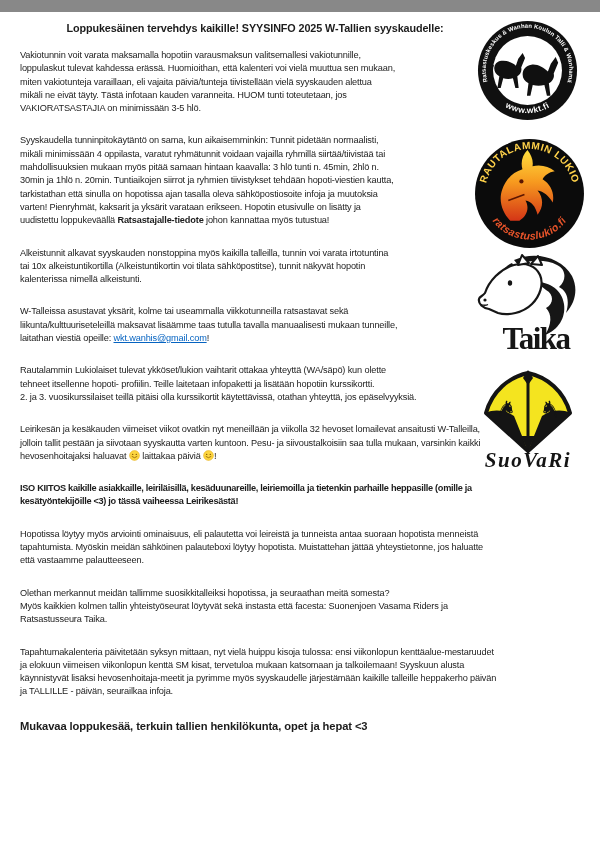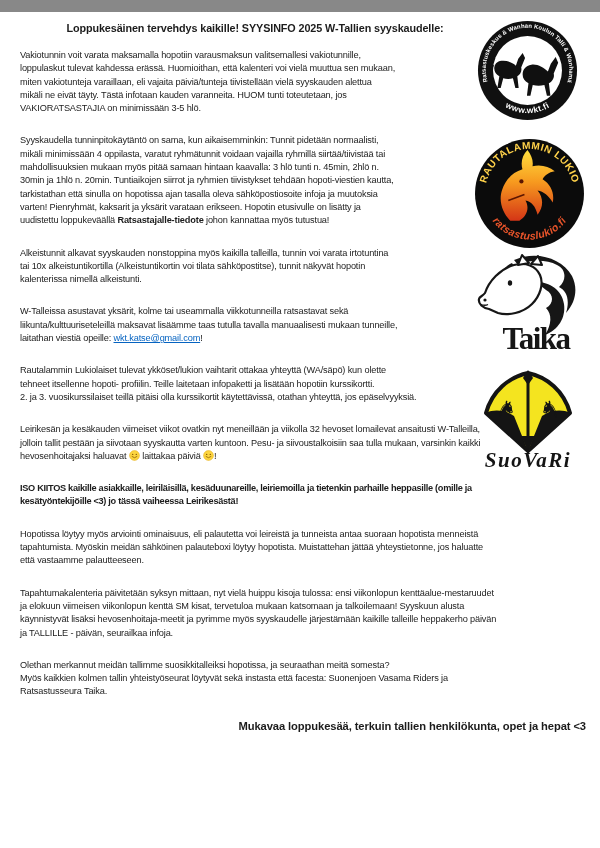--- a/index.html
+++ b/index.html
@@ -14,21 +14,21 @@
     letter-spacing:-0.1px; margin:0 0 15px 0; white-space:pre-wrap;
   }
   .content p {
     font-size:9.2px; line-height:13.3px; letter-spacing:-0.15px;
     margin:0 0 19px 0; white-space:pre-wrap;
   }
   .narrow { max-width:460px; }
   .bold-para { font-weight:bold; letter-spacing:-0.3px !important; }
   a.email { color:#0563c1; text-decoration:underline; cursor:pointer; }
   .footer {
-    font-size:11.2px; font-weight:bold; text-align:right; width:566px;
+    font-size:11.2px; font-weight:bold; text-align:left; width:566px;
     margin-top:21px; letter-spacing:-0.1px;
   }
   .emoji { width:11px; height:11px; vertical-align:-2px; }
   .logo { position:absolute; }
   #logo-wkt     { left:477px; top:8px;   width:101px; height:101px; }
   #logo-lukio   { left:474px; top:126px; width:111px; height:111px; }
   #logo-taika   { left:474px; top:240px; width:119px; height:104px; }
   #logo-suovari { left:466px; top:358px; width:124px; height:100px; }
   .logo svg { width:100%; height:100%; display:block; }
 </style>
@@ -56,21 +56,21 @@
 tarkistathan että sinulla on hopotissa ajan tasalla oleva sähköpostiosoite infoja ja muutoksia
 varten! Pienryhmät, kaksarit ja yksärit varataan erikseen. Hopotin etusivulle on lisätty ja
 uudistettu loppukeväällä </span><b>Ratsastajalle-tiedote</b><span> johon kannattaa myös tutustua!</span></p>
 
     <p class="narrow">Alkeistunnit alkavat syyskauden nonstoppina myös kaikilla talleilla, tunnin voi varata irtotuntina
 tai 10x alkeistuntikortilla (Alkeistuntikortin voi tilata sähköpostitse), tunnit näkyvät hopotin
 kalenterissa nimellä alkeistunti.</p>
 
     <p class="narrow"><span>W-Talleissa asustavat yksärit, kolme tai useammalla viikkotunneilla ratsastavat sekä
 liikunta/kulttuuriseteleillä maksavat lisäämme taas tutulla tavalla manuaalisesti mukaan tunneille,
-laitathan viestiä opeille: </span><a class="email">wkt.katse@gmail.com</a><span>!</span></p>
+laitathan viestiä opeille: </span><a class="email">wkt.wanhis@gmail.com</a><span>!</span></p>
 
     <p class="narrow">Rautalammin Lukiolaiset tulevat ykköset/lukion vaihtarit ottakaa yhteyttä (WA/säpö) kun olette
 tehneet itsellenne hopoti- profiilin. Teille laitetaan infopaketti ja lisätään hopotiin kurssikortti.
 2. ja 3. vuosikurssilaiset teillä pitäisi olla kurssikortit käytettävissä, otathan yhteyttä, jos epäselvyyksiä.</p>
 
     <p><span>Leirikesän ja kesäkauden viimeiset viikot ovatkin nyt meneillään ja viikolla 32 hevoset lomailevat ansaitusti W-Talleilla,
 jolloin tallit pestään ja siivotaan syyskautta varten kuntoon. Pesu- ja siivoustalkoisiin saa tulla mukaan, varsinkin kaikki
 hevosenhoitajaksi haluavat </span><svg class="emoji" viewBox="0 0 20 20">
           <circle cx="10" cy="10" r="9" fill="#fcd53f" stroke="#e0a400" stroke-width="0.8"></circle>
           <circle cx="6.7" cy="8" r="1.3" fill="#8a5a00"></circle>
@@ -83,28 +83,28 @@
           <path d="M5.5,12 Q10,16.5 14.5,12" fill="none" stroke="#8a5a00" stroke-width="1.4" stroke-linecap="round"></path>
         </svg><span>!</span></p>
 
     <p class="bold-para">ISO KIITOS kaikille asiakkaille, leiriläisillä, kesäduunareille, leiriemoilla ja tietenkin parhaille heppasille (omille ja
 kesätyöntekijöille &lt;3) jo tässä vaiheessa Leirikesästä!</p>
 
     <p>Hopotissa löytyy myös arviointi ominaisuus, eli palautetta voi leireistä ja tunneista antaa suoraan hopotista menneistä
 tapahtumista. Myöskin meidän sähköinen palauteboxi löytyy hopotista. Muistattehan jättää yhteystietonne, jos haluatte
 että vastaamme palautteeseen.</p>
 
+    <p>Olethan merkannut meidän tallimme suosikkitalleiksi hopotissa, ja seuraathan meitä somesta?
+Myös kaikkien kolmen tallin yhteistyöseurat löytyvät sekä instasta että facesta: Suonenjoen Vasama Riders ja
+Ratsastusseura Taika.</p>
+
     <p>Tapahtumakalenteria päivitetään syksyn mittaan, nyt vielä huippu kisoja tulossa: ensi viikonlopun kenttäalue-mestaruudet
 ja elokuun viimeisen viikonlopun kenttä SM kisat, tervetuloa mukaan katsomaan ja talkoilemaan! Syyskuun alusta
 käynnistyvät lisäksi hevosenhoitaja-meetit ja pyrimme myös syyskaudelle järjestämään kaikille talleille heppakerho päivän
 ja TALLILLE - päivän, seurailkaa infoja.</p>
-
-    <p>Olethan merkannut meidän tallimme suosikkitalleiksi hopotissa, ja seuraathan meitä somesta?
-Myös kaikkien kolmen tallin yhteistyöseurat löytyvät sekä instasta että facesta: Suonenjoen Vasama Riders ja
-Ratsastusseura Taika.</p>
 
     <div class="footer">Mukavaa loppukesää, terkuin tallien henkilökunta, opet ja hepat &lt;3</div>
   </div>
 
   <div class="logo" id="logo-wkt">
     <svg viewBox="0 0 104 104">
       <circle cx="52" cy="52" r="51" fill="#101010"></circle>
       <circle cx="52" cy="52" r="35.5" fill="#ffffff"></circle>
       <defs>
         <path id="wktRing" d="M 11,64 A 43,43 0 1 1 93,64"></path>

